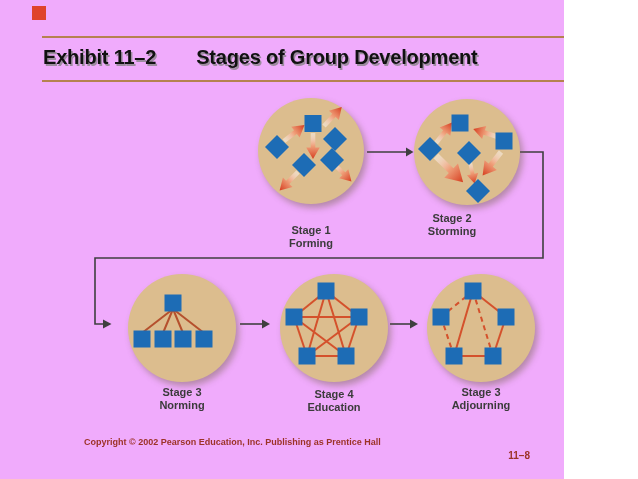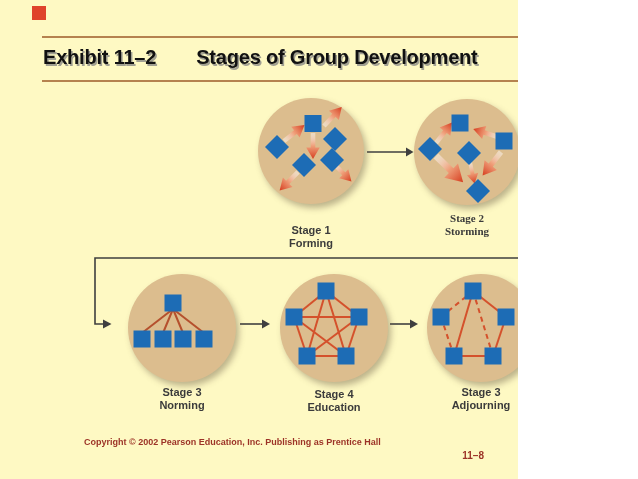--- a/index.html
+++ b/index.html
@@ -1,18 +1,19 @@
 <!DOCTYPE html>
 <html><head>
 <meta charset="utf-8">
 <style>
   html,body{margin:0;padding:0;background:#ffffff;}
   .slide{
-    position:relative;width:518px;height:479px;background:#fef9c3;overflow:hidden;
+    position:relative;width:518px;height:479px;background:#f0abfc;overflow:hidden;
     font-family:"Liberation Sans",sans-serif;
+    padding-left:46px;
   }
   .accent-square{position:absolute;left:32px;top:6px;width:14px;height:14px;background:#df432b;}
   .rule{position:absolute;left:42px;width:572px;height:2px;background:#b5824f;}
   .rule-top{top:36px;}
   .rule-bottom{top:80px;}
   .title{
     position:absolute;left:43px;top:46px;white-space:nowrap;
     font-size:20px;font-weight:bold;color:#111111;
     text-shadow:1.5px 1.5px 0 rgba(130,130,130,0.75);
     letter-spacing:-0.2px;
@@ -27,21 +28,21 @@
   .c2{left:414px;top:99px;width:106px;height:106px;}
   .c3{left:128px;top:274px;width:108px;height:108px;}
   .c4{left:280px;top:274px;width:108px;height:108px;}
   .c5{left:427px;top:274px;width:108px;height:108px;}
   .connectors{position:absolute;left:0;top:0;}
   .stage-label{
     position:absolute;width:120px;text-align:center;
     font-size:11px;font-weight:bold;color:#3b3b3b;line-height:12.5px;
   }
   .l1{left:251px;top:224px;}
-  .l2{left:407px;top:212px;font-family:Liberation Serif, serif;}
+  .l2{left:392px;top:212px;}
   .l3{left:122px;top:386px;}
   .l4{left:274px;top:388px;text-align:center;}
   .l5{left:421px;top:386px;}
   .copyright{
     position:absolute;left:84px;top:437px;
     font-size:9px;font-weight:bold;color:#9c3327;white-space:nowrap;
   }
   .page-number{
     position:absolute;right:34px;top:450px;
     font-size:10px;font-weight:bold;color:#9c3327;

